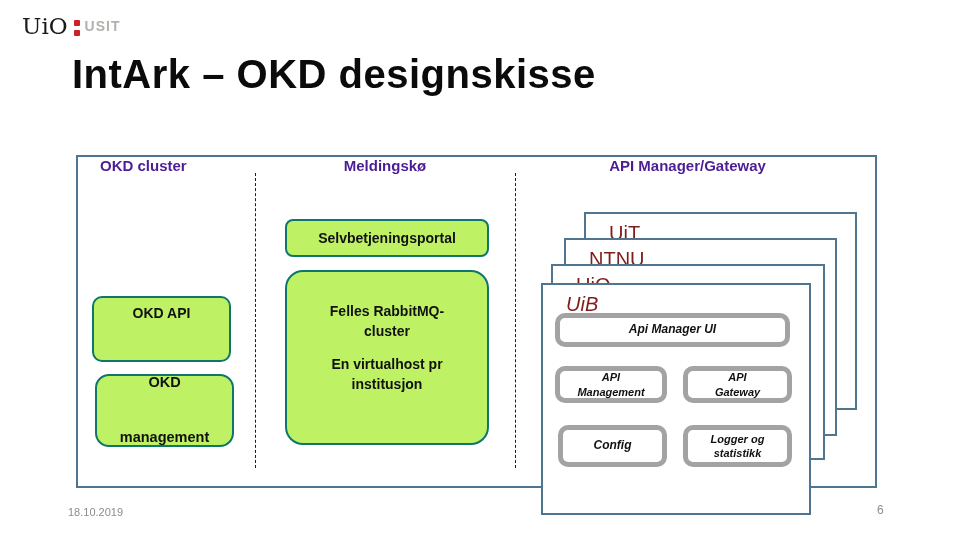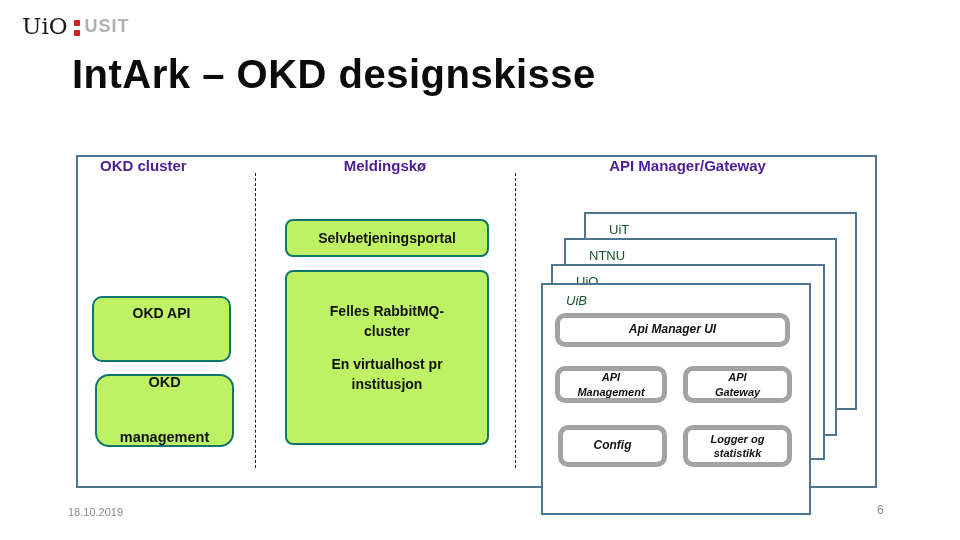--- a/index.html
+++ b/index.html
@@ -4,21 +4,21 @@
 <style>
   html,body{margin:0;padding:0;background:#fff;}
   .canvas{position:relative;width:960px;height:540px;background:#ffffff;overflow:hidden;
           font-family:"Liberation Sans",sans-serif;color:#111;}
 
   
   .logo{position:absolute;left:22px;top:13px;display:flex;align-items:flex-start;height:26px;}
   .logo-org{font-family:"DejaVu Serif","Liberation Serif",serif;font-size:23px;line-height:26px;color:#1a1a1a;}
   .logo-colon{display:inline-flex;flex-direction:column;justify-content:flex-end;gap:4px;height:21px;margin:2px 5px 0 6px;}
   .logo-colon .dot{width:6px;height:6px;background:#CF2026;border-radius:1px;}
-  .logo-unit{font-size:18px;line-height:26px;font-weight:700;color:#B3B0AE;letter-spacing:1px;}
+  .logo-unit{font-size:14px;line-height:26px;font-weight:700;color:#B3B0AE;letter-spacing:1px;}
 
   
   .title{position:absolute;left:72px;top:52px;margin:0;font-size:40px;font-weight:800;
          letter-spacing:0.5px;color:#0b0b0b;white-space:nowrap;}
 
   
   .frame{position:absolute;left:76px;top:155px;width:801px;height:333px;
          border:2.5px solid #50758E;box-sizing:border-box;background:#fff;}
 
   .col-header{position:absolute;top:0;font-weight:700;font-size:15px;color:#4c1d95;}
@@ -34,31 +34,31 @@
   .blackbox{position:absolute;border:2px solid #0f766e;background:#bef264;box-sizing:border-box;}
   .okd-api{left:14px;top:139px;width:139px;height:66px;border-radius:10px;
            text-align:center;padding-top:7px;font-size:14px;font-weight:700;}
   .okd-mgmt{left:17px;top:217px;width:139px;height:73px;border-radius:14px;
             display:flex;flex-direction:column;align-items:center;justify-content:center;
             font-size:14.5px;font-weight:700;line-height:1.35;gap:35px;}
 
   
   .portal{left:207px;top:62px;width:204px;height:38px;border-radius:8px;
           display:flex;align-items:center;justify-content:center;font-size:14px;font-weight:700;}
-  .rabbit{left:207px;top:113px;width:204px;height:175px;border-width:2.5px;border-radius:8px;
+  .rabbit{left:207px;top:113px;width:204px;height:175px;border-width:2.5px;border-radius:18px;
           text-align:center;font-size:14px;font-weight:700;line-height:1.4;padding-top:30px;}
   .rabbit .para2{margin-top:14px;}
 
   
   .card{position:absolute;background:#fff;border:2px solid #50758E;box-sizing:border-box;}
   .card-uit {left:506px;top:55px; width:273px;height:198px;z-index:1;}
   .card-ntnu{left:486px;top:81px; width:273px;height:198px;z-index:2;}
   .card-uio {left:473px;top:107px;width:274px;height:196px;z-index:3;}
   .card-uib {left:463px;top:126px;width:270px;height:232px;z-index:4;font-style:italic;}
-  .card-label{margin:8px 0 0 23px;font-size:13px;color:#14532d;}
+  .card-label{margin:8px 0 0 23px;font-size:20px;color:#7f1d1d;}
 
   .ibox{position:absolute;border:5px solid #a3a3a3;border-radius:10px;background:#fff;box-sizing:border-box;
         display:flex;align-items:center;justify-content:center;text-align:center;
         font-weight:700;font-size:11px;line-height:1.3;color:#111;}
   .ib-managerui{left:12px;top:28px;width:235px;height:34px;font-size:12px;}
   .ib-mgmt{left:12px;top:81px;width:112px;height:37px;}
   .ib-gw{left:140px;top:81px;width:109px;height:37px;}
   .ib-config{left:15px;top:140px;width:109px;height:42px;font-size:12px;}
   .ib-logger{left:140px;top:140px;width:109px;height:42px;}
 

